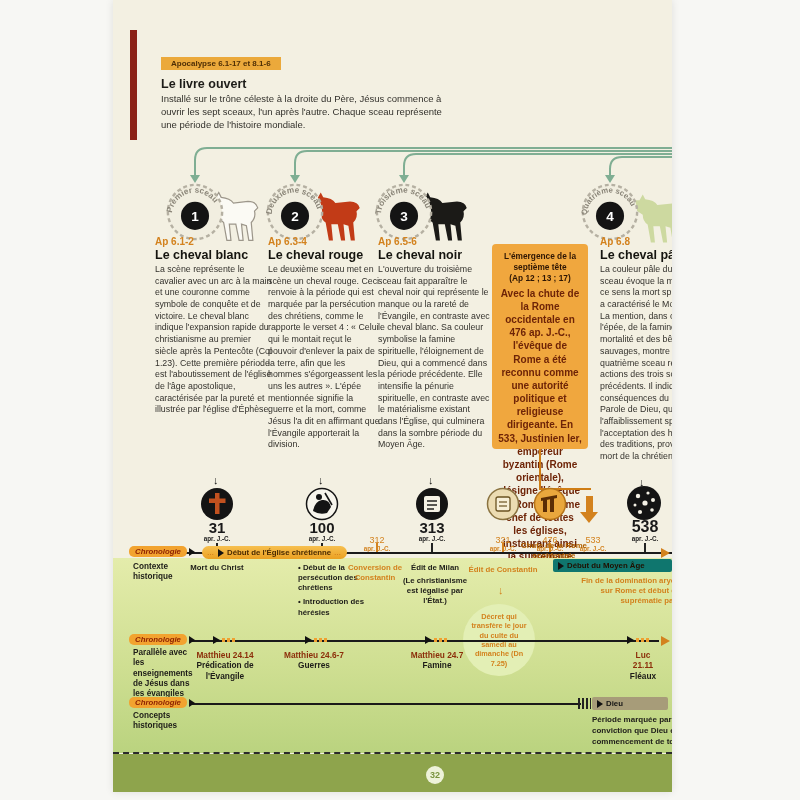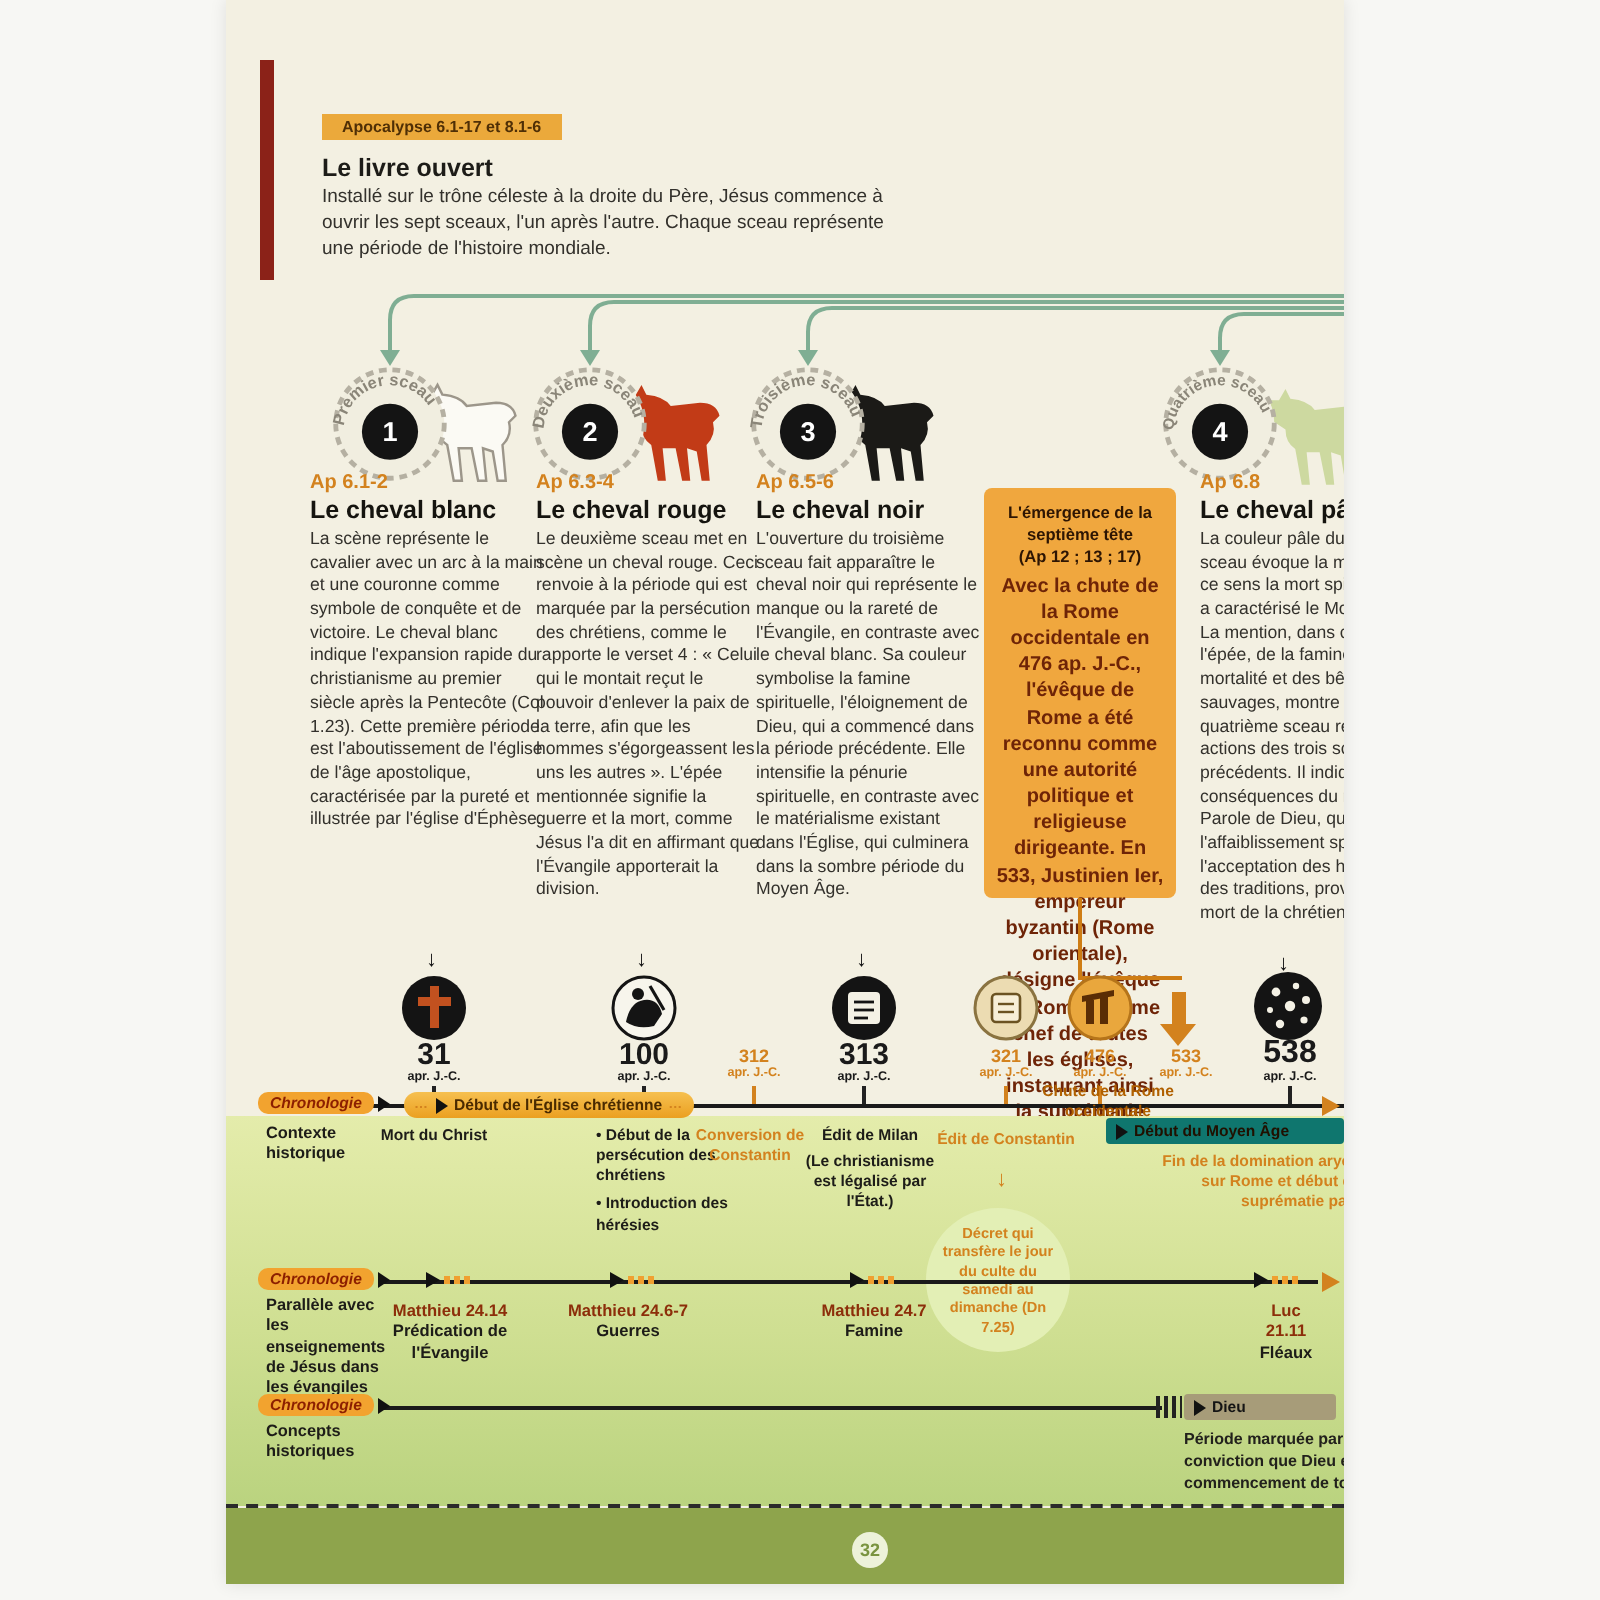--- a/index.html
+++ b/index.html
@@ -23,21 +23,21 @@
   .sideboxtitle{font-size:8.3px;font-weight:bold;color:#2d1503;line-height:1.3;}
   .sideboxref{font-size:8.3px;font-weight:bold;color:#2d1503;margin-bottom:4px;}
   .sideboxbody{font-size:10px;font-weight:bold;color:#6e2407;line-height:1.32;}
   .legv{width:2px;background:#cf7d14;}
   .legh{height:2px;background:#cf7d14;}
   .bigarrow-shaft{left:473px;top:496px;width:7px;height:16px;background:#d3821e;}
   .bigarrow-head{left:467px;top:512px;width:0;height:0;border-left:9px solid transparent;border-right:9px solid transparent;border-top:11px solid #d3821e;}
   
   .evt{transform:translateX(-50%);text-align:center;}
   .year-major{font-size:15px;font-weight:bold;color:#1a1a1a;line-height:1;}
-  .year-minor{font-size:9px;font-weight:bold;color:#d3821e;line-height:1;}
+  .year-minor{font-size:9px;font-weight:normal;color:#d3821e;line-height:1;margin-top:12px;}
   .era{font-size:6.3px;font-weight:bold;line-height:1.2;}
   .era-major{color:#1a1a1a;} .era-minor{color:#d3821e;}
   .tick{width:2px;height:9px;top:543px;}
   .tick-b{background:#222;} .tick-o{background:#d3821e;}
   .tline{height:2px;background:#1a1a1a;}
   
   .band{left:0;top:558px;width:559px;height:195px;background:linear-gradient(180deg,#e4ecab 0%,#cfdf92 55%,#bad37f 100%);}
   .pill{background:#f2a32f;border-radius:5px;color:#8c1f00;font-size:7.8px;font-weight:bold;font-style:italic;padding:1px 6px;}
   .pillwrap{display:flex;align-items:center;gap:2px;}
   .ptri{width:0;height:0;border-top:4px solid transparent;border-bottom:4px solid transparent;border-left:6px solid #111;}

